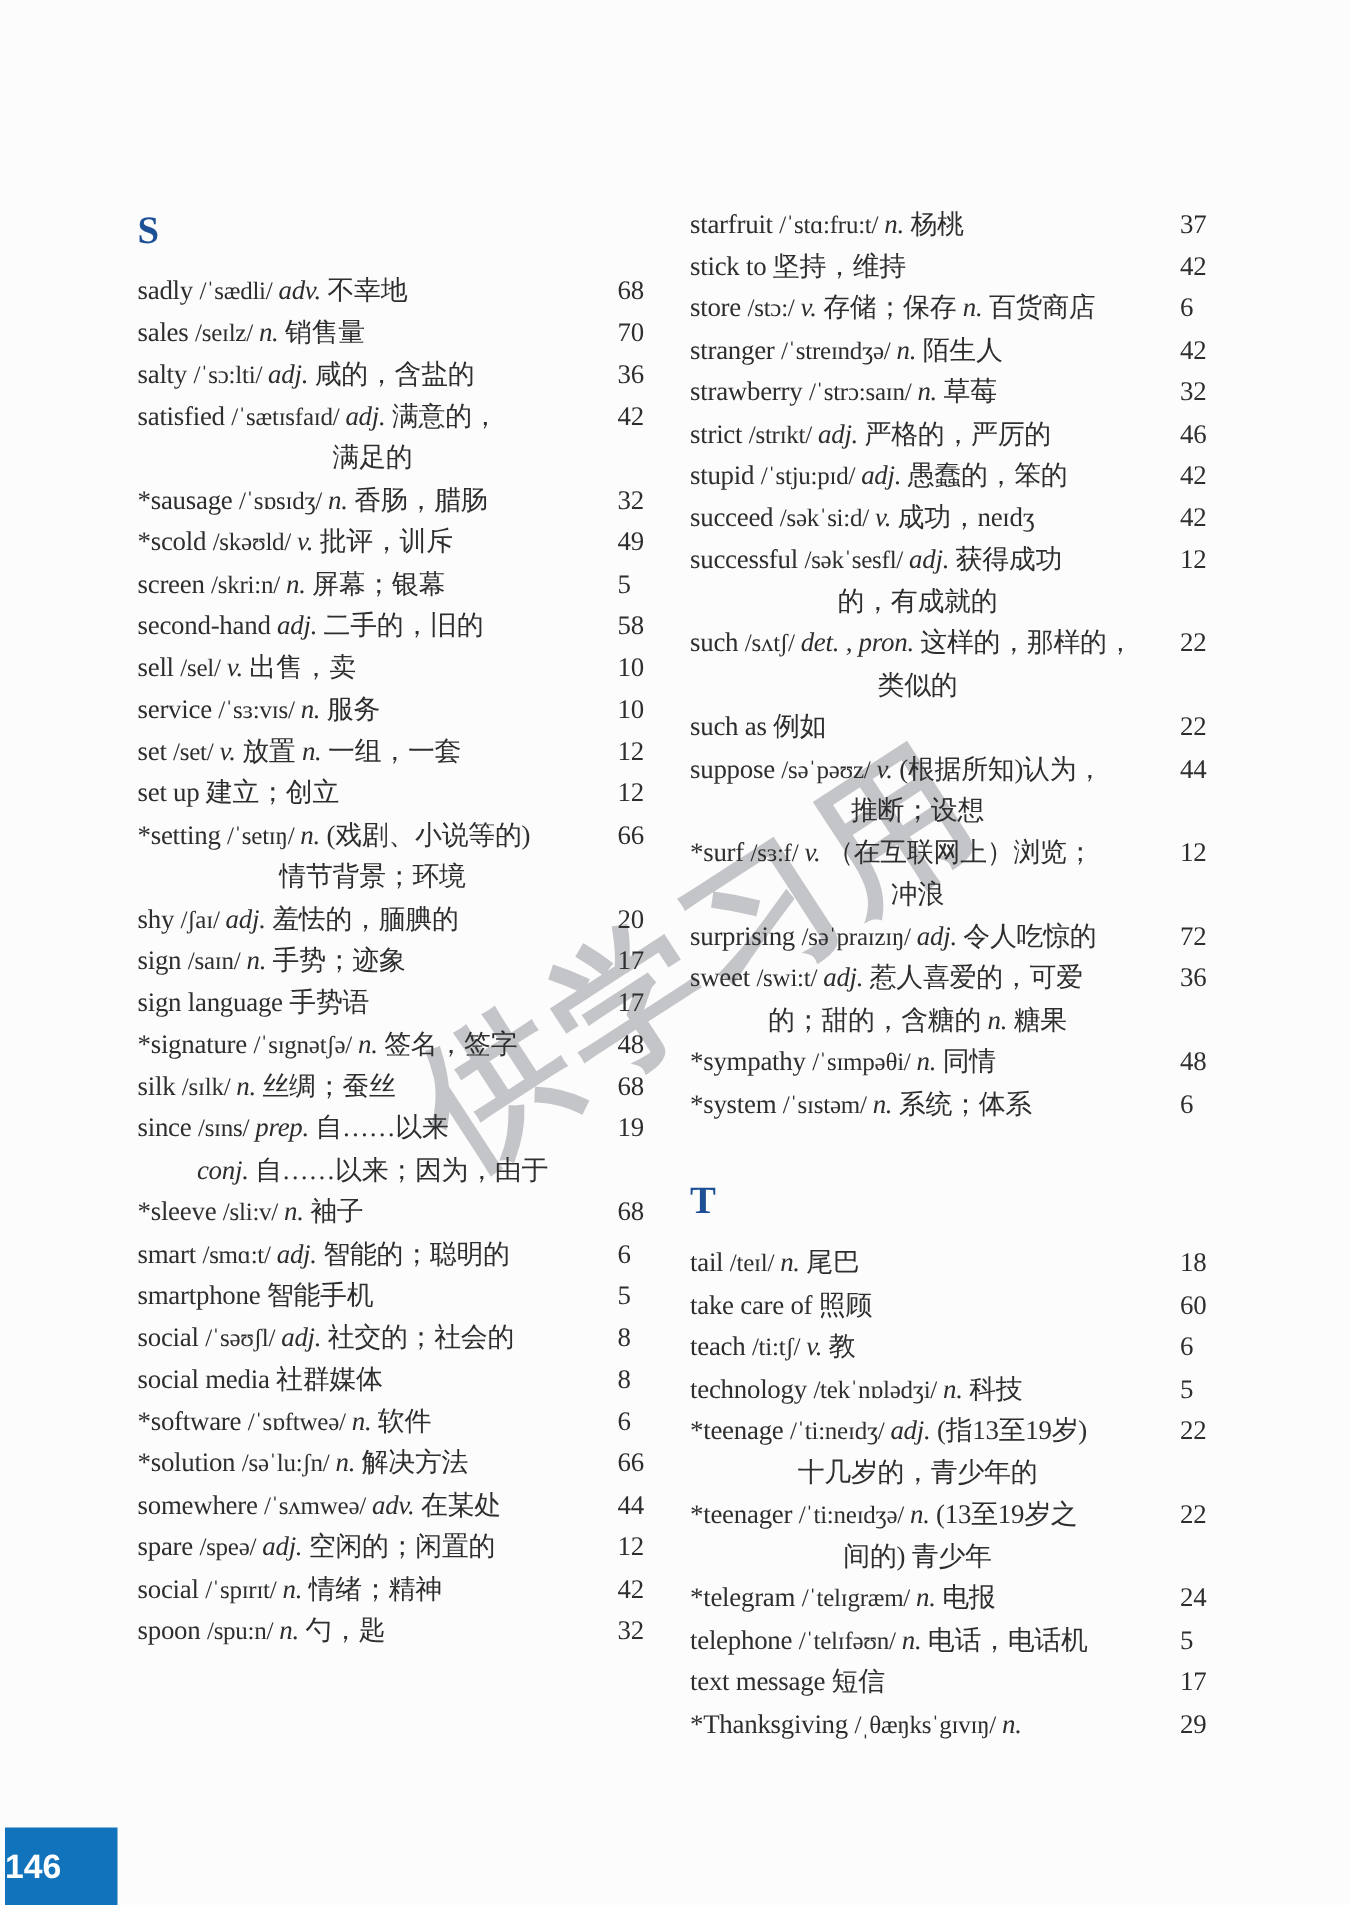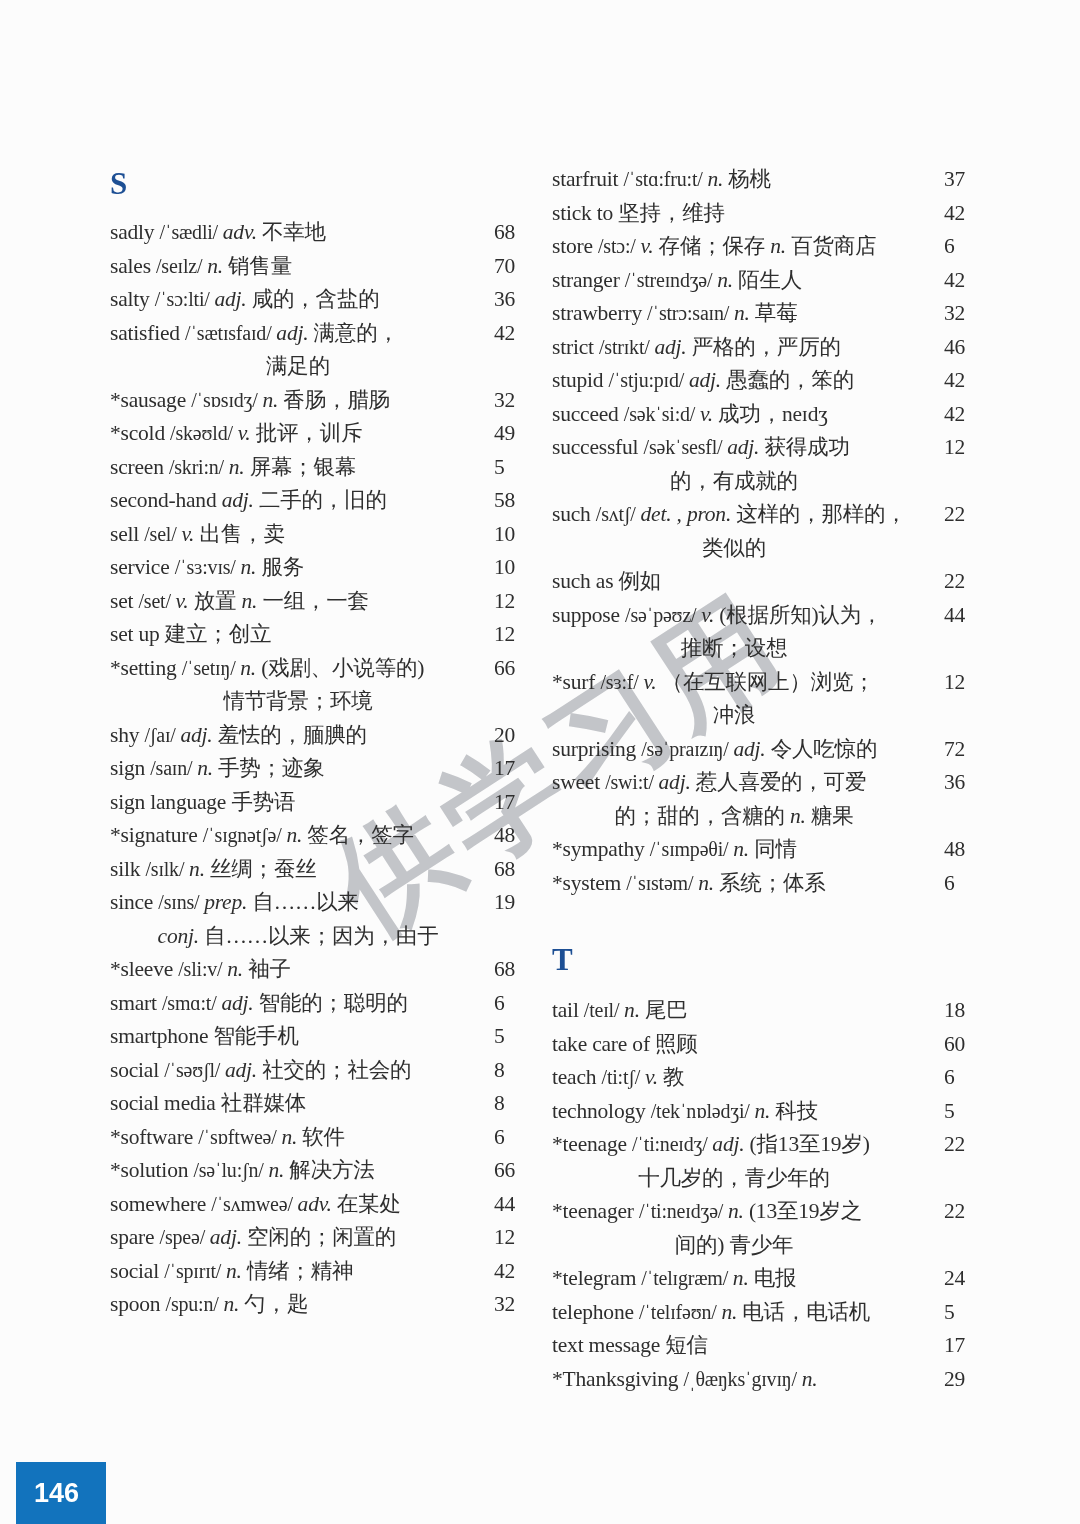--- a/index.html
+++ b/index.html
@@ -45,23 +45,23 @@
   }
   .col[data-column="0"] .pagenum{left:384px;}
   .col[data-column="1"] .pagenum{left:392px;}
 
   .k-w{font-family:"Liberation Serif","DejaVu Serif",serif;}
   .k-p{font-family:Liberation Serif, serif;font-size:20px;}
   .k-i{font-family:"Liberation Serif","DejaVu Serif",serif;font-style:italic;}
   .k-z{font-family:"Liberation Serif","DejaVu Serif",serif;}
 
   .page-badge{
-    position:absolute;left:16px;top:1462px;width:90px;height:62px;
+    position:absolute;left:4px;top:1462px;width:90px;height:62px;
     background:var(--badge-blue);
-    display:flex;align-items:center;justify-content:center;
+    display:flex;align-items:center;justify-content:flex-start;
     box-sizing:border-box;padding-right:9px;z-index:2;
   }
   .page-badge span{
     color:#ffffff;font-family:"Liberation Sans","DejaVu Sans",sans-serif;
     font-weight:bold;font-size:27px;
   }
 </style>
 </head>
 <body>
 

